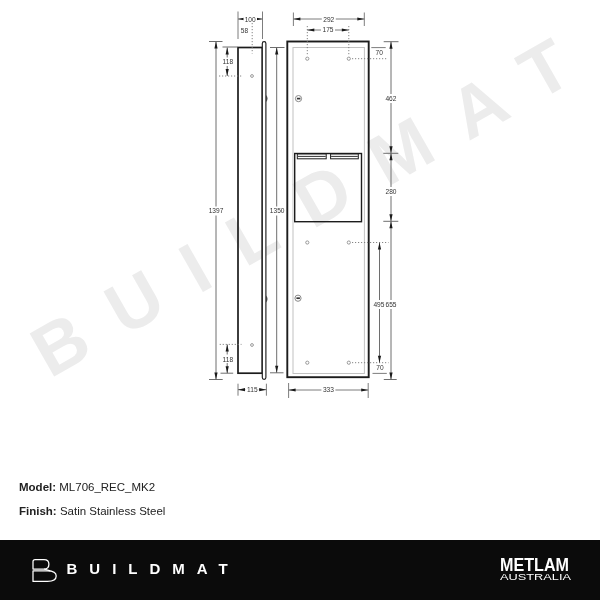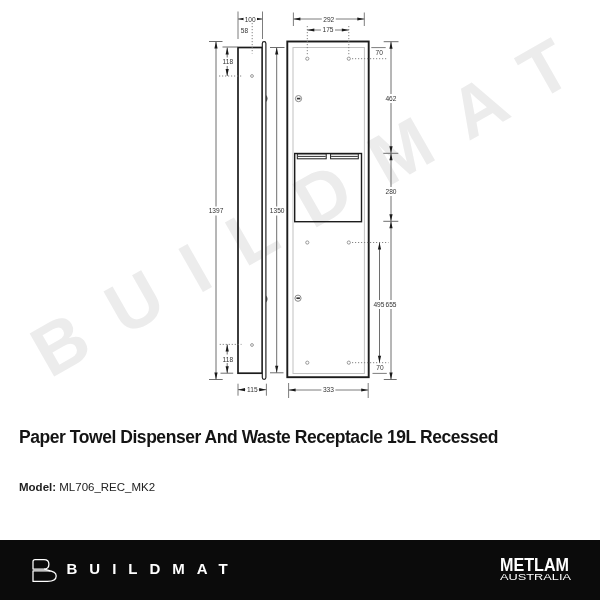--- a/index.html
+++ b/index.html
@@ -188,25 +188,25 @@
   <line x1="379.5" y1="242.5" x2="379.5" y2="362.7" stroke="#6e6e6e" stroke-width="1"></line>
   <polygon points="379.5,242.5 377.9,249.5 381.1,249.5" fill="#1a1a1a"></polygon>
   <polygon points="379.5,362.7 381.1,355.7 377.9,355.7" fill="#1a1a1a"></polygon>
   <rect x="373.3" y="300" width="11.2" height="9" fill="#fff"></rect>
   <text x="378.9" y="307.1" font-size="6.6" fill="#333" text-anchor="middle">495</text>
 
   <text x="379.9" y="370.2" font-size="6.6" fill="#333" text-anchor="middle">70</text>
   <line x1="372.5" y1="373.4" x2="386.8" y2="373.4" stroke="#6e6e6e" stroke-width="0.9"></line>
 </svg>
 
-<div class="abs" style="left:19px;top:427px;font-size:17.5px;font-weight:bold;color:#141414;letter-spacing:-0.45px;">Paper Towel Dispenser And Waste Receptacle 19L Recessed</div>
 
 
 <div class="abs" style="left:19px;top:480.5px;font-size:11.5px;color:#222;text-align:right;"><b>Model:</b> ML706_REC_MK2</div>
 
+<div class="abs" style="left:19px;top:504.5px;font-size:11.5px;color:#222;"><b>Finish:</b> Satin Stainless Steel</div>
 
 <div class="abs" style="left:0;top:540px;width:600px;height:60px;background:#0b0b0b;"></div>
 
 <svg class="abs" style="left:0;top:540px;" width="600" height="60" viewBox="0 0 600 60">
   <g fill="none" stroke="#fff" stroke-width="1.25" stroke-linejoin="round">
     <path d="M33,29 L33,21.6 Q33,19.5 35.2,19.5 L44,19.5 Q48.9,19.5 48.9,24.2 Q48.9,29 44,29 Z"></path>
     <path d="M33,30.9 L33,41.4 L47.5,41.4 Q56.2,41.4 56.2,36.1 Q56.2,30.9 47.5,30.9 Z"></path>
     <path d="M44,29 L50.4,30.9"></path>
   </g>
 

